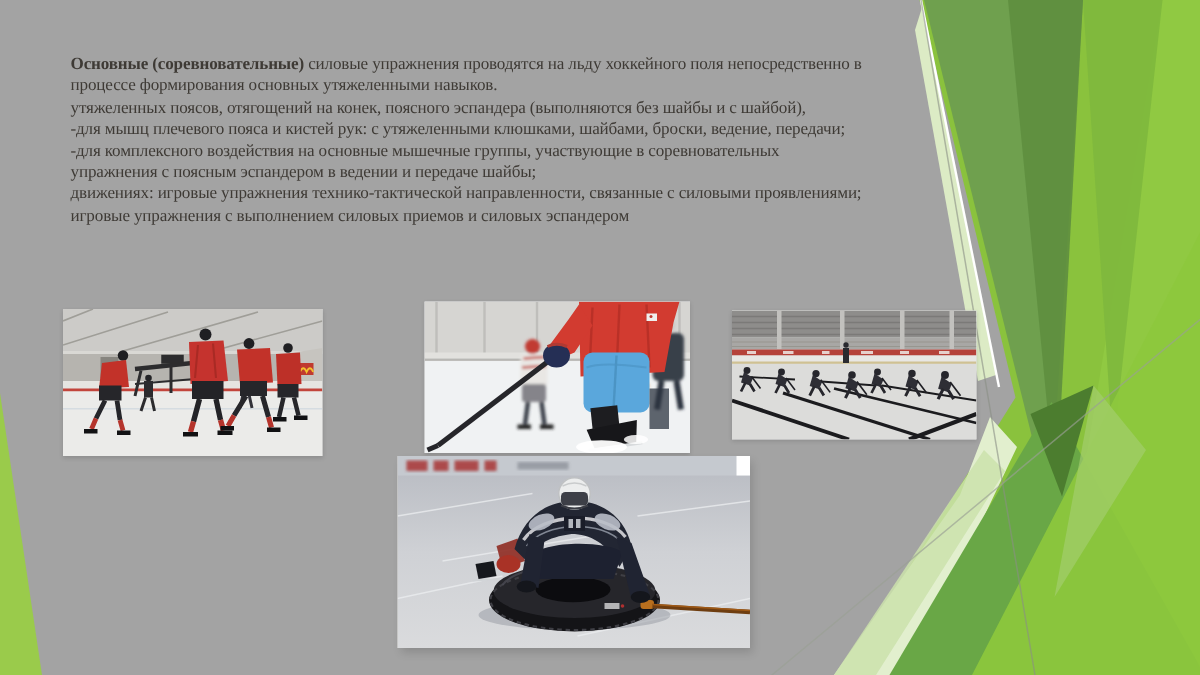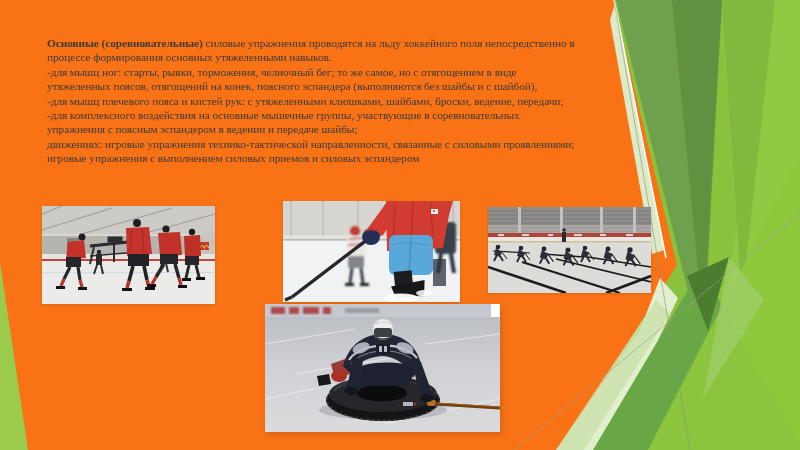--- a/index.html
+++ b/index.html
@@ -1,17 +1,17 @@
 <!DOCTYPE html>
 <html><head>
 <meta charset="utf-8">
 <style>
   html,body{margin:0;padding:0;background:#fff;}
   #slide{
-    position:relative;width:800px;height:450px;background:#f97316;
+    position:relative;width:800px;height:450px;background:#a3a3a3;
     overflow:hidden;font-family:"Liberation Serif","DejaVu Serif",serif;
   }
   
   #facets{position:absolute;left:0;top:0;width:800px;height:450px;z-index:1;}
   
   .text-block{
     position:absolute;left:47px;top:36px;width:570px;z-index:3;
     color:#3e3a35;font-size:11.4px;line-height:14.4px;letter-spacing:-0.1px;
   }
   .t-line{white-space:nowrap;}
@@ -44,21 +44,20 @@
     <polygon points="687,276 729,257 708,331" fill="#4C7D2F"></polygon>
     <polygon points="729,257 764,300 703,398" fill="#A6CE74" opacity="0.6"></polygon>
     <line x1="614" y1="0" x2="690" y2="450" stroke="#8a8f85" stroke-width="1" opacity="0.6"></line>
     <line x1="800" y1="213" x2="505" y2="458" stroke="#9aa095" stroke-width="1" opacity="0.65"></line>
     <polygon points="0,262 0,450 28,450" fill="#9ACB4B"></polygon>
   </svg>
 
   <div class="text-block">
     <div class="t-line"><span class="t-bold">Основные (соревновательные)</span><span> силовые упражнения проводятся на льду хоккейного поля непосредственно в</span></div>
     <div class="t-line">процессе формирования основных утяжеленными навыков.</div>
-    <div class="t-line">-для мышц ног: старты, рывки, торможения, челночный бег; то же самое, но с отягощением в виде</div>
     <div class="t-line">утяжеленных поясов, отягощений на конек, поясного эспандера (выполняются без шайбы и с шайбой),</div>
     <div class="t-line">-для мышц плечевого пояса и кистей рук: с утяжеленными клюшками, шайбами, броски, ведение, передачи;</div>
     <div class="t-line">-для комплексного воздействия на основные мышечные группы, участвующие в соревновательных</div>
     <div class="t-line">упражнения с поясным эспандером в ведении и передаче шайбы;</div>
     <div class="t-line">движениях: игровые упражнения технико-тактической направленности, связанные с силовыми проявлениями;</div>
     <div class="t-line">игровые упражнения с выполнением силовых приемов и силовых эспандером</div>
   </div>
 
   <div class="photo" id="photo1">
     <svg viewBox="0 0 173 98">

